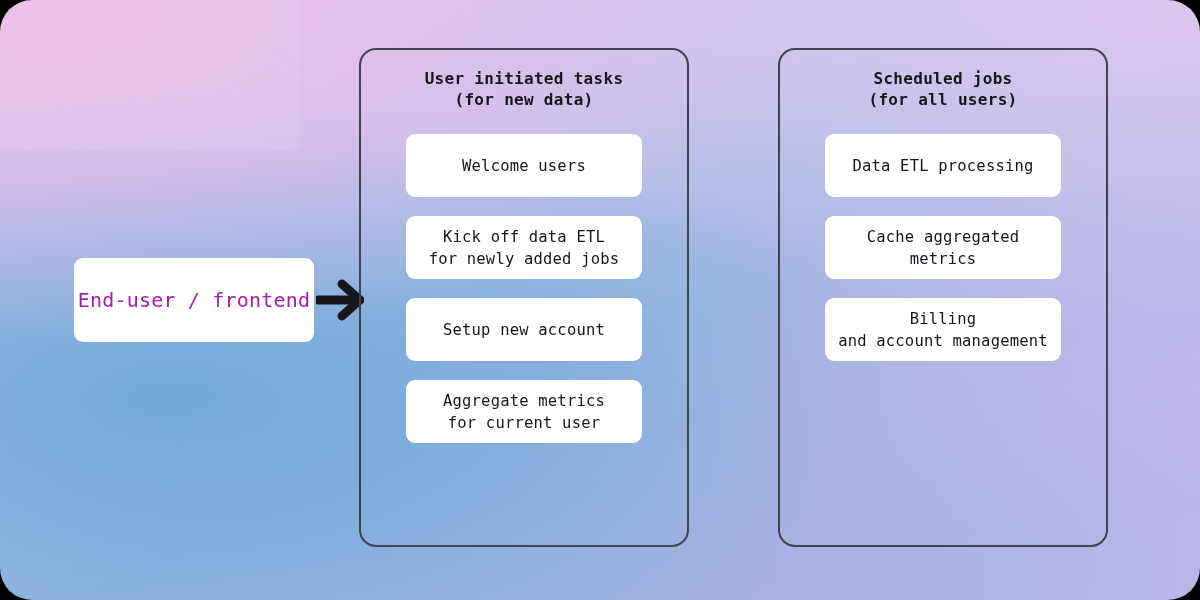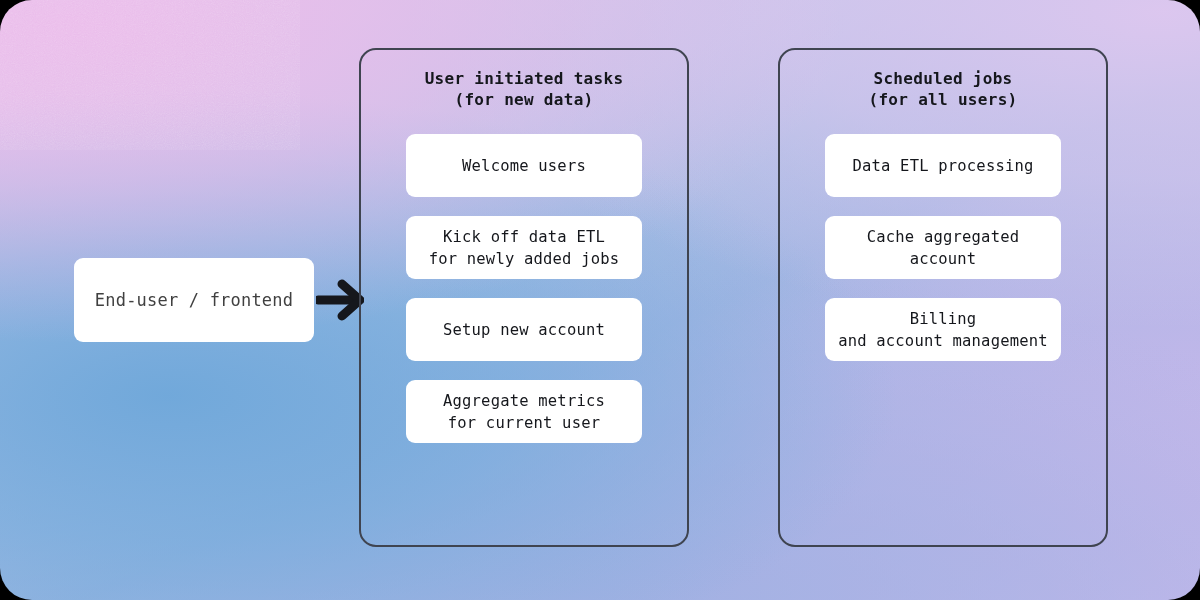--- a/index.html
+++ b/index.html
@@ -15,21 +15,21 @@
       radial-gradient(110% 95% at 100% 78%,rgba(196,183,234,0.95) 0%, rgba(196,183,234,0.5) 34%, rgba(196,183,234,0) 66%),
       linear-gradient(155deg,#e3c7ec 0%,#b9c4e8 32%,#96b6e0 55%,#b0b6e6 78%,#c9bdee 100%);
   }
   #grain{
     position:absolute;inset:0;pointer-events:none;opacity:.30;mix-blend-mode:overlay;
   }
 
   .node{
     position:absolute;background:#fff;border-radius:9px;
     display:flex;align-items:center;justify-content:center;text-align:center;
-    color:#404040;font-size:17px;line-height:22px;letter-spacing:.2px;
+    color:#a21caf;font-size:20px;line-height:22px;letter-spacing:.2px;
     white-space:pre-line;
   }
 
   #enduser{left:74px;top:258px;width:240px;height:84px;}
 
   .group{
     position:absolute;border:2px solid #3f4450;border-radius:17px;box-sizing:border-box;
   }
   #group-user{left:359px;top:48px;width:330px;height:499px;}
   #group-sched{left:778px;top:48px;width:330px;height:499px;}
@@ -82,19 +82,19 @@
 for current user</div>
     </div>
   </div>
 
   <div class="group" id="group-sched">
     <div class="group-title">Scheduled jobs
 (for all users)</div>
     <div class="cards">
       <div class="card">Data ETL processing</div>
       <div class="card">Cache aggregated
-account</div>
+metrics</div>
       <div class="card">Billing
 and account management</div>
     </div>
   </div>
 
 </div>
 
 </body></html>

